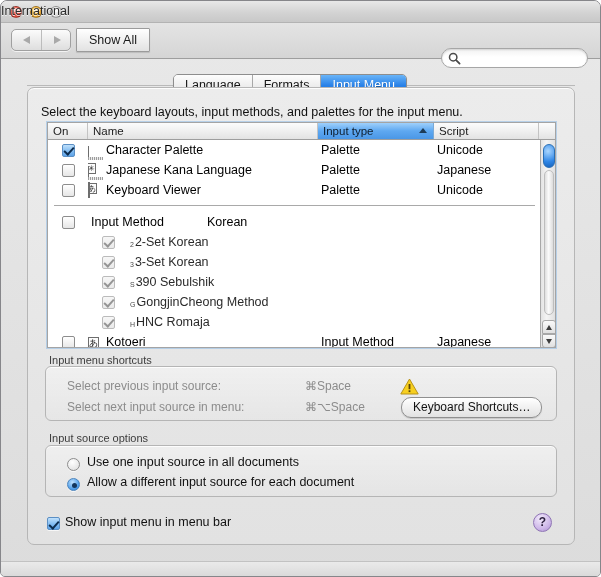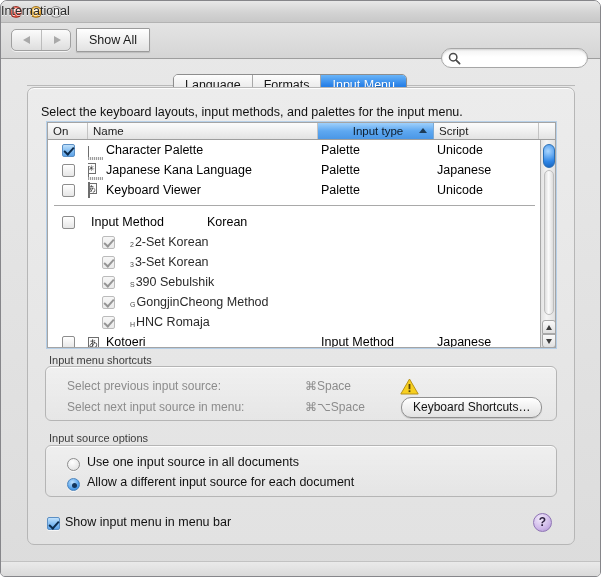--- a/index.html
+++ b/index.html
@@ -174,21 +174,20 @@
     padding-left: 5px;
     border-right: 1px solid #c3c3c3;
     overflow: hidden; white-space: nowrap;
     cursor: default;
     position: relative;
   }
   .th.sorted {
     background: linear-gradient(#9fd0fb, #5ea8f1 50%, #4a97e6);
     color: #0d1d2d;
     border-right: 1px solid #7aa9d6;
-    text-align: center;
   }
   .sortarrow {
     position: absolute; right: 6px; top: 5px;
     width: 0; height: 0;
     border-left: 4px solid transparent;
     border-right: 4px solid transparent;
     border-bottom: 5px solid #1d3c58;
   }
 
   #tbody {

